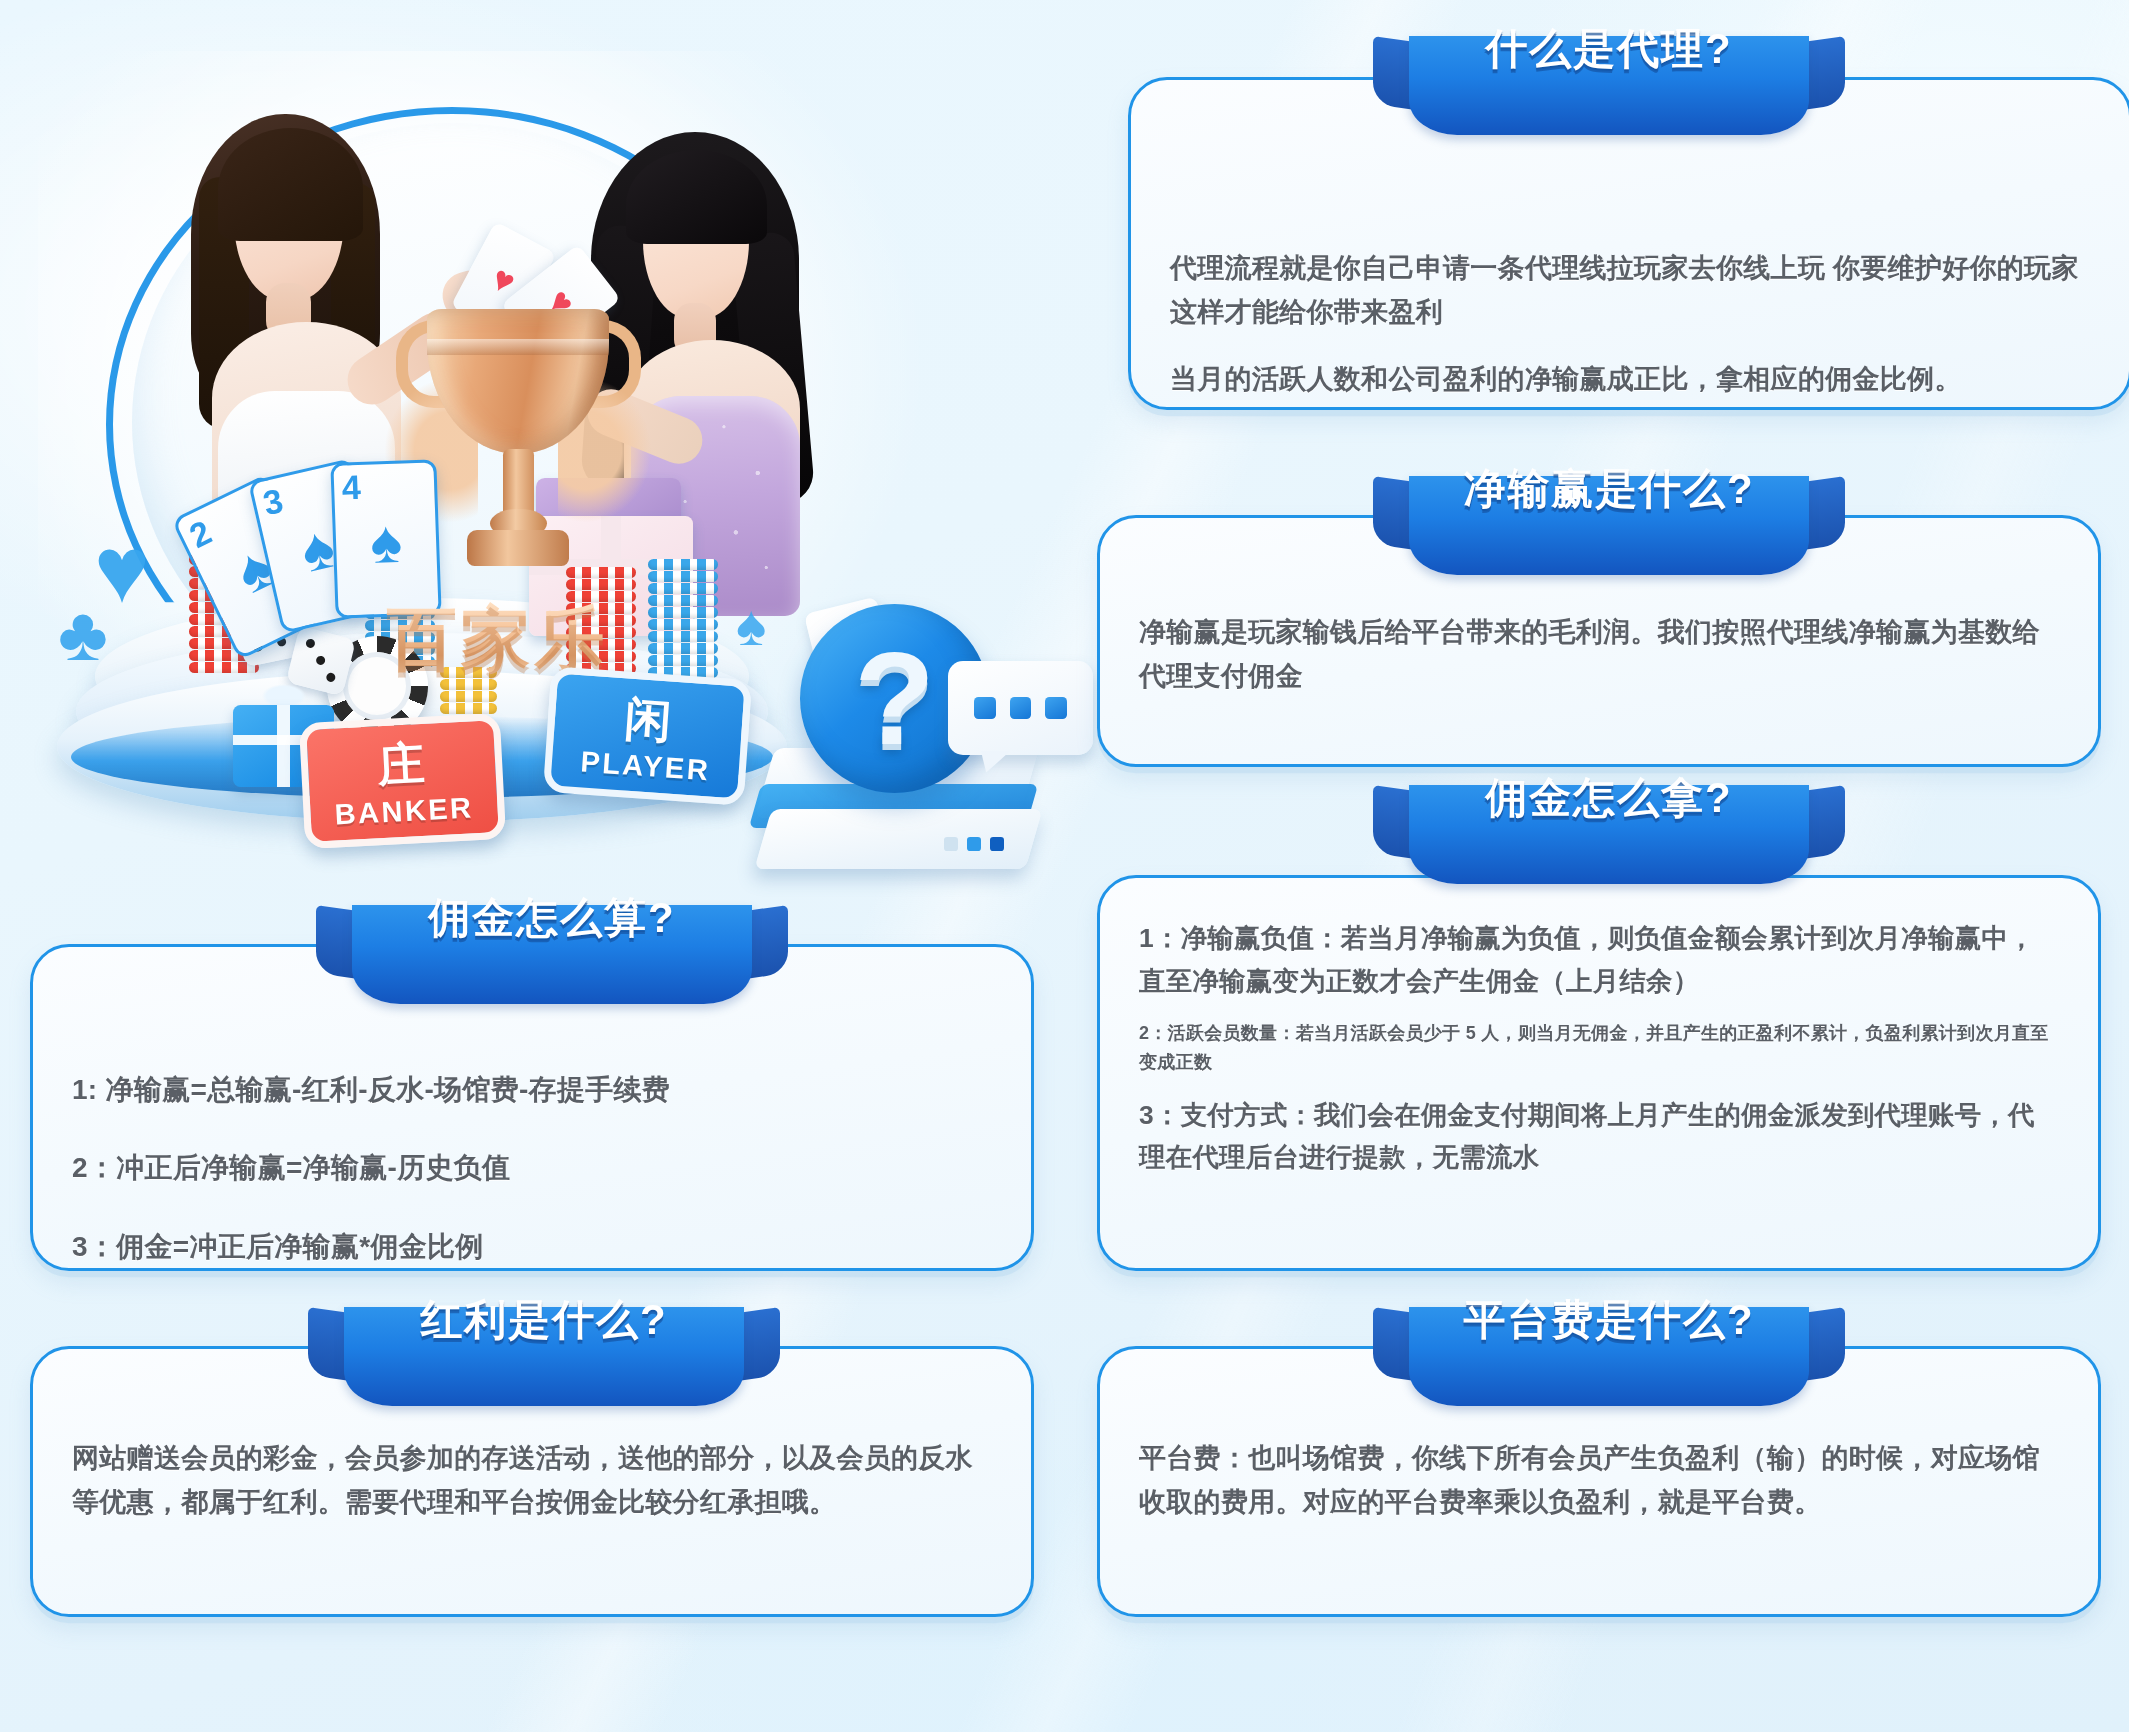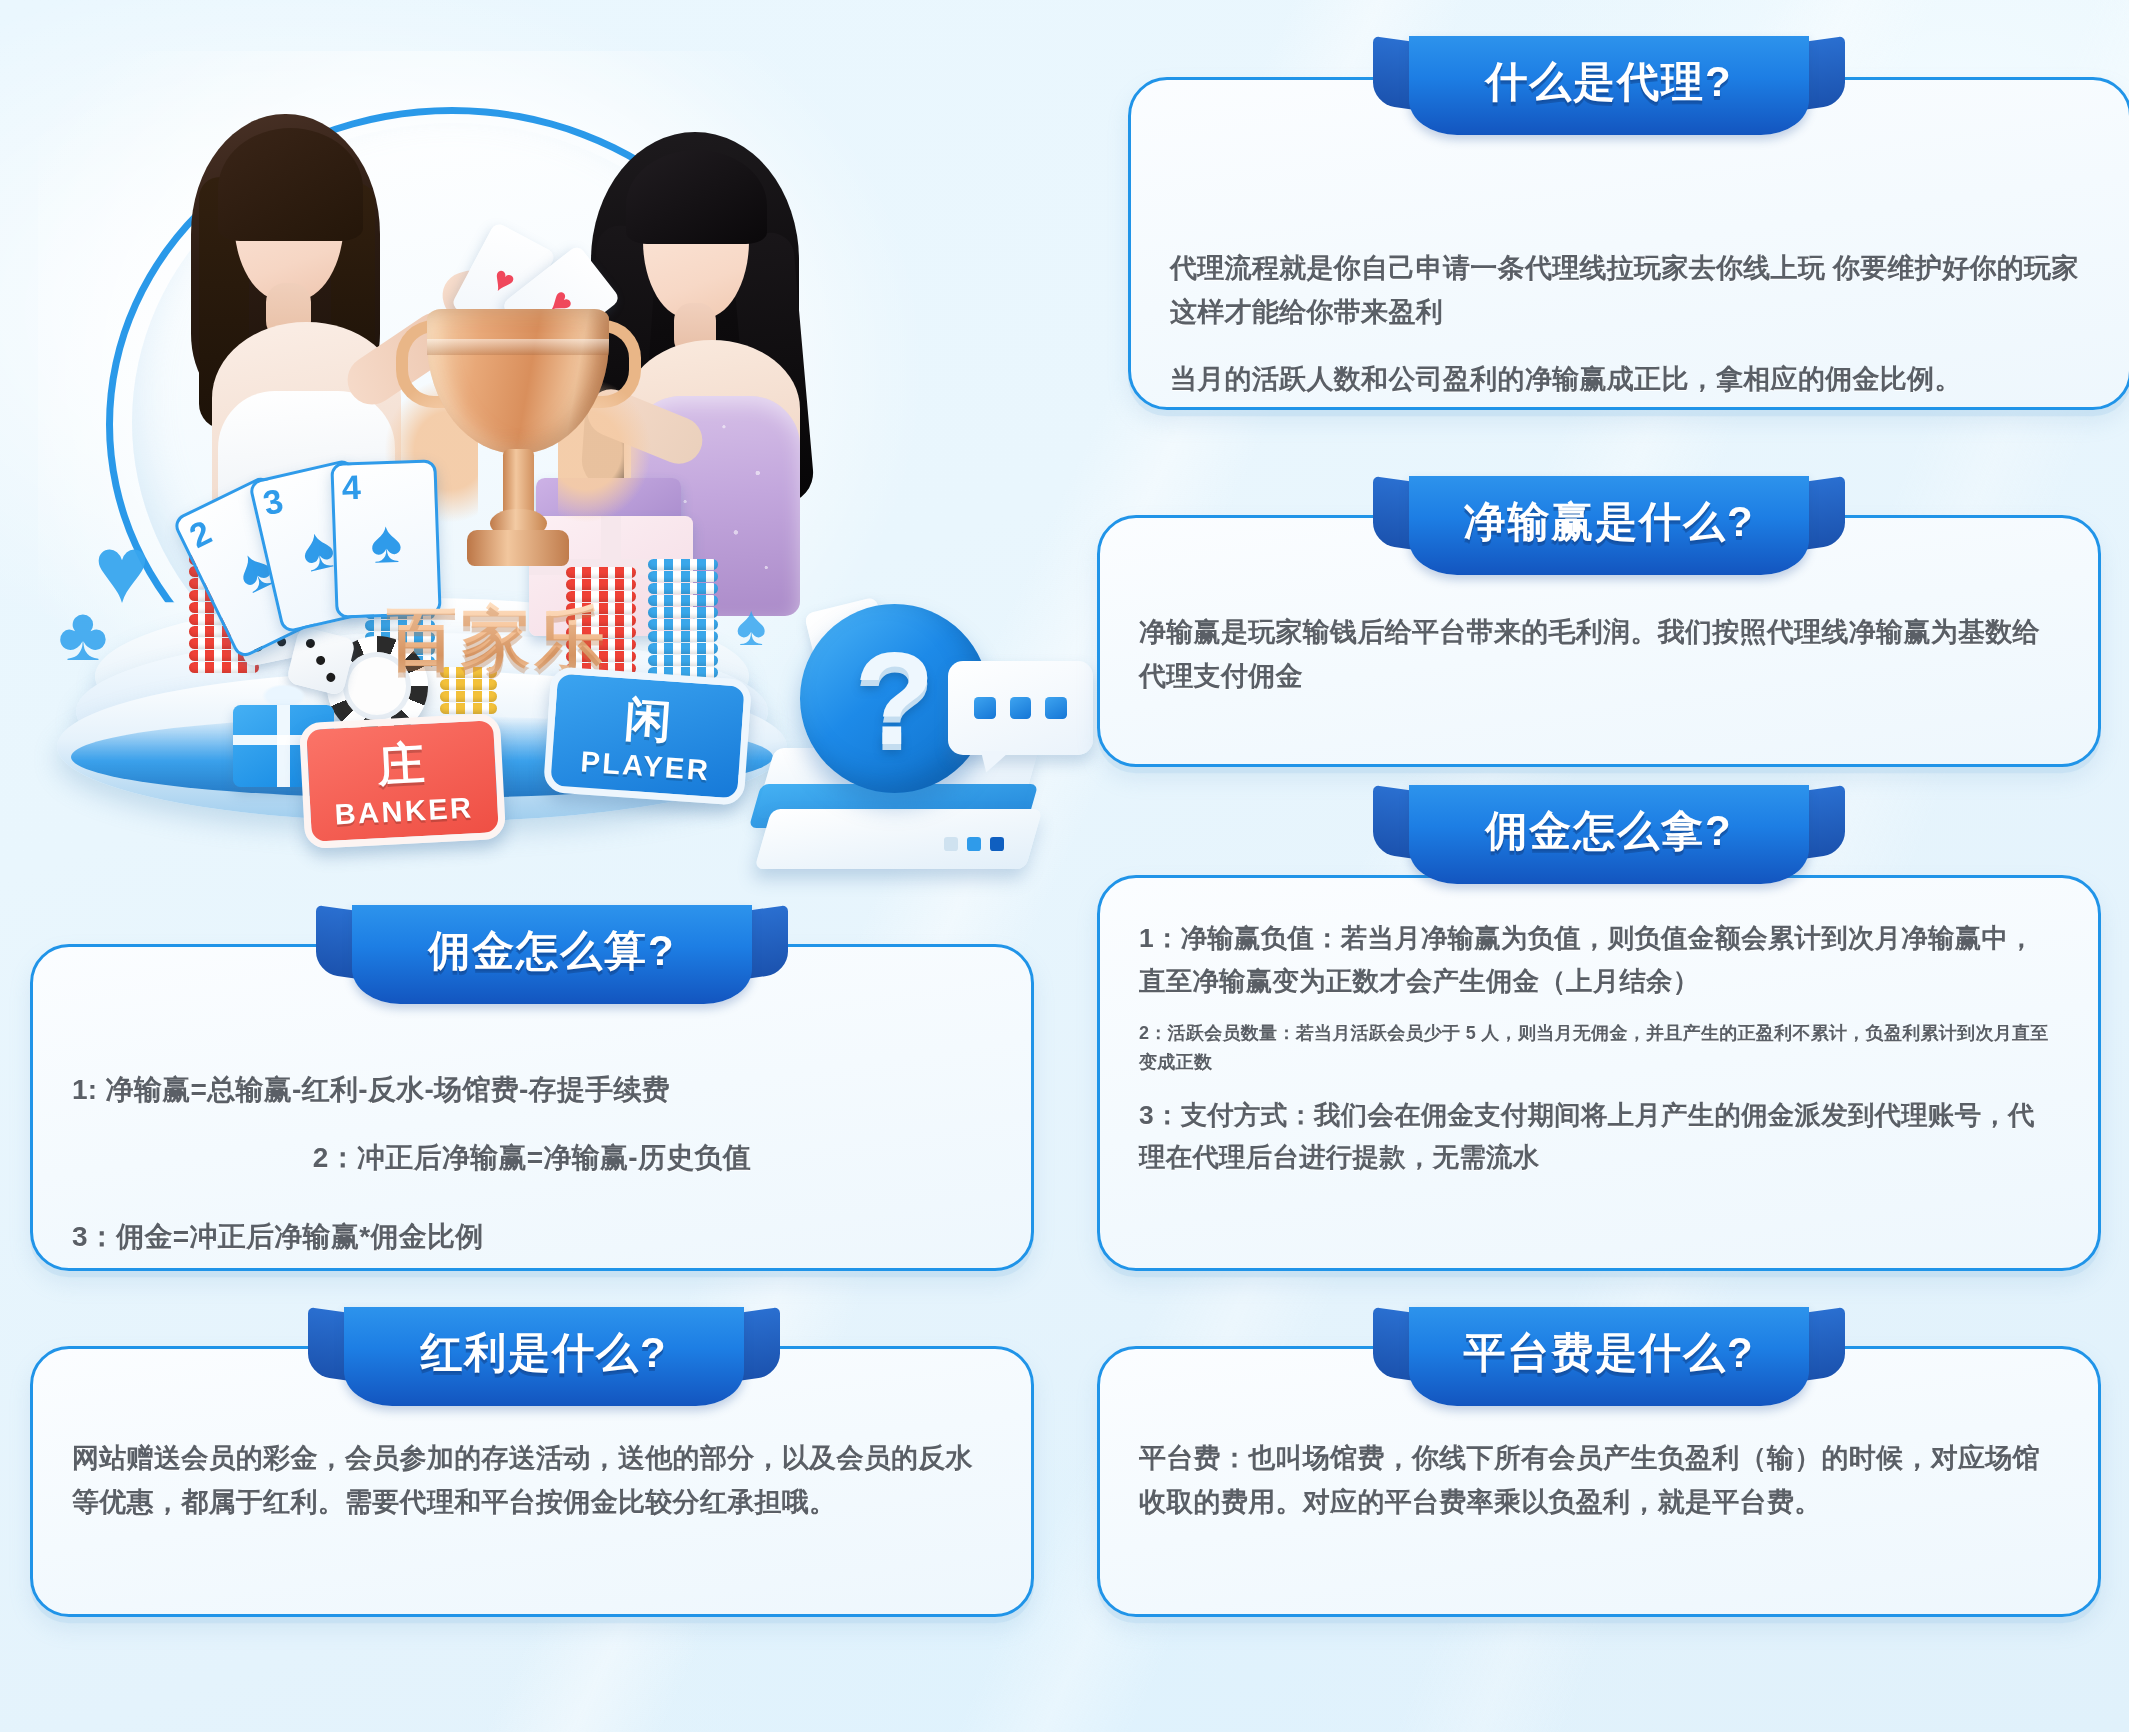--- a/index.html
+++ b/index.html
@@ -259,21 +259,21 @@
   .card-body{position:absolute;left:0;right:0;padding:0 39px;}
   .para{color:#5a5f66;font-weight:bold;line-height:1.62;letter-spacing:0.3px;
     text-shadow:0 1.3px 0 rgba(255,255,255,.9);}
 
   
   .ribbon{position:absolute;height:99px;z-index:5;}
   .rb-main{position:absolute;left:36px;right:36px;top:0;height:99px;
     background:linear-gradient(180deg,#2d93ec 0%,#1d7ee4 42%,#1355bf 100%);
     border-radius:0 0 48px 48px / 0 0 35px 35px;
     box-shadow:0 5px 10px rgba(30,80,150,.25);
-    display:flex;align-items:center;justify-content:center;}
+    display:flex;align-items:flex-start;justify-content:center;}
   .rb-left{position:absolute;left:0;top:0;width:44px;height:68px;
     background:linear-gradient(180deg,#2a6fd0,#1b52ae);
     border-radius:6.3px 0 0 21.4px;transform:skewY(8deg);transform-origin:left top;}
   .rb-right{position:absolute;right:0;top:0;width:44px;height:68px;
     background:linear-gradient(180deg,#2a6fd0,#1b52ae);
     border-radius:0 6.3px 21.4px 0;transform:skewY(-8deg);transform-origin:right top;}
   .rb-text{position:relative;z-index:2;color:#ffffff;font-weight:bold;font-size:42px;
     letter-spacing:1.9px;white-space:nowrap;line-height:1;
     text-shadow:0 3.8px 0 rgba(18,72,150,.55), 0 1.9px 1.3px rgba(10,50,110,.35);
     margin-top:-7.6px;}
@@ -507,21 +507,21 @@
   <div class="rb-left"></div>
   <div class="rb-right"></div>
   <div class="rb-main">
     <span class="rb-text">佣金怎么拿?</span>
   </div>
 </div>
 
 <div class="card" style="left:30px;top:944px;width:1004px;height:327px;">
   <div class="card-body" style="top:120px;">
     <p class="para" style="font-size:28px;">1: 净输赢=总输赢-红利-反水-场馆费-存提手续费</p>
-    <p class="para" style="font-size:28px;margin-top:23px;text-align:center;">2：冲正后净输赢=净输赢-历史负值</p>
+    <p class="para" style="font-size:28px;margin-top:33px;">2：冲正后净输赢=净输赢-历史负值</p>
     <p class="para" style="font-size:28px;margin-top:33px;">3：佣金=冲正后净输赢*佣金比例</p>
   </div>
 </div>
 <div class="ribbon" style="left:316px;top:905px;width:472px;">
   <div class="rb-left"></div>
   <div class="rb-right"></div>
   <div class="rb-main">
     <span class="rb-text">佣金怎么算?</span>
   </div>
 </div>

